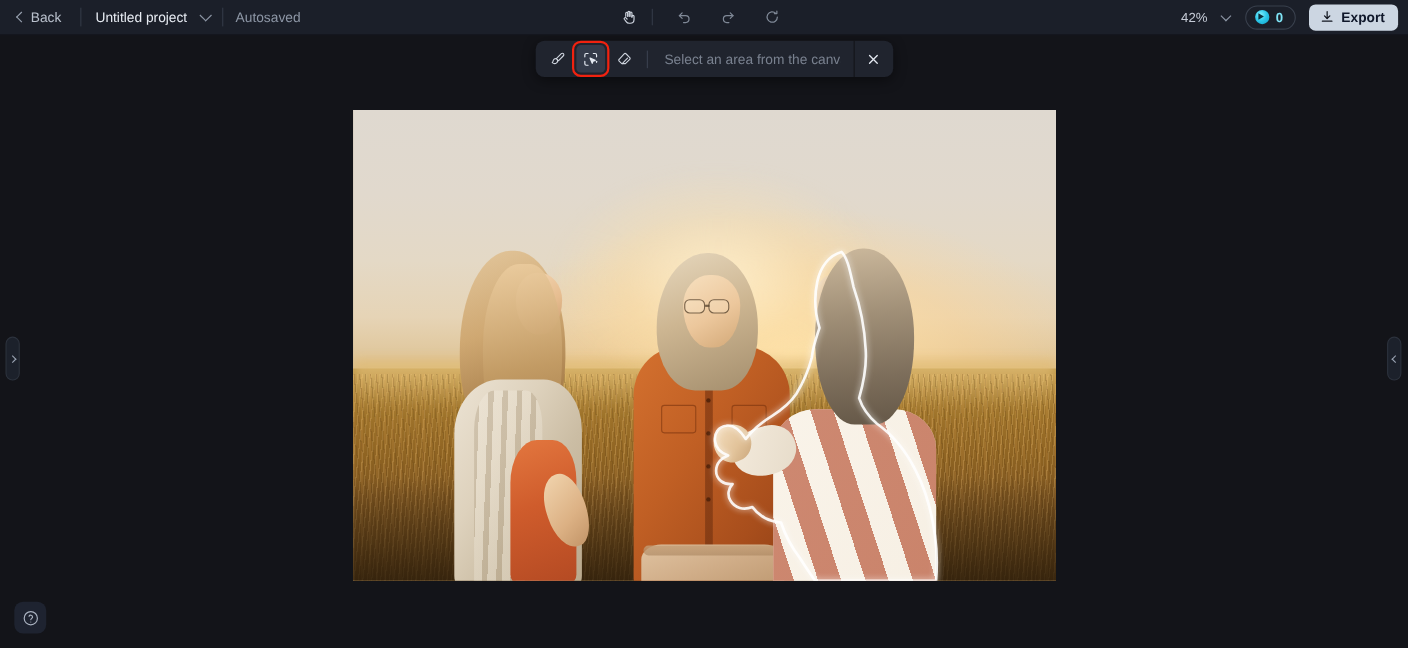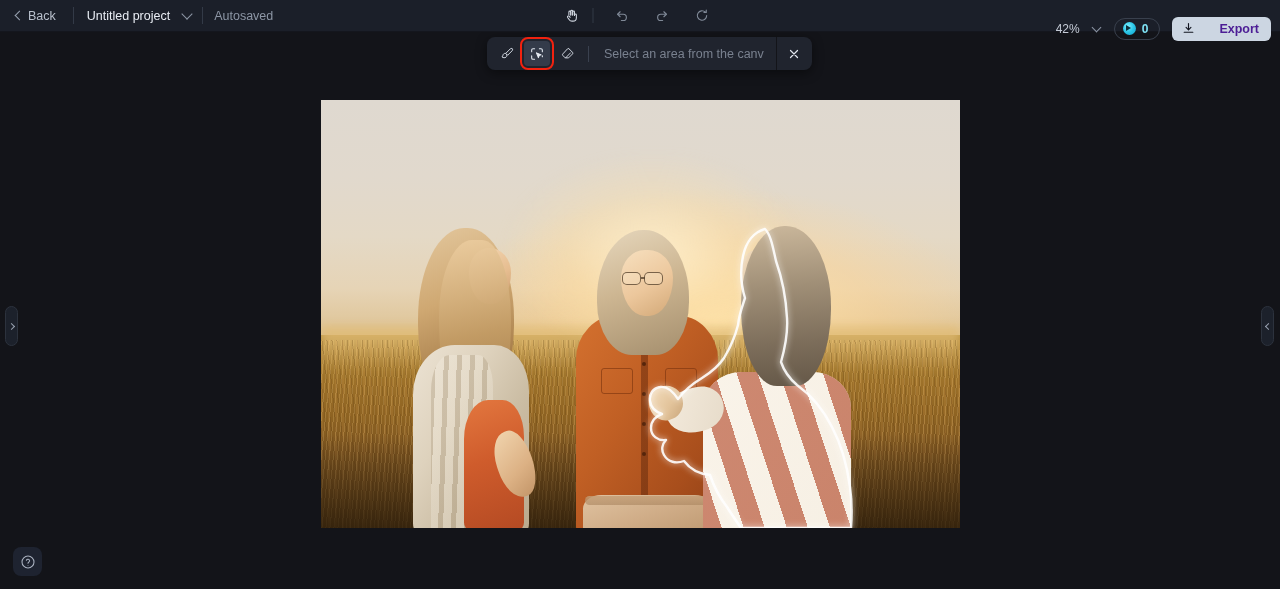--- a/index.html
+++ b/index.html
@@ -53,21 +53,21 @@
     width: 26px; height: 24px; display: flex;
     align-items: center; justify-content: center;
     border-radius: 5px; cursor: pointer;
   }
   .ico-btn.spaced { margin: 0 7px; }
   .hdr-center .vdiv2 { width: 1px; height: 15px; background: #333a47; margin: 0 8px; }
 
   
   .hdr-right {
     position: absolute; right: 9px; top: 0; height: 100%;
-    display: flex; align-items: center; gap: 0; margin-top: 13px;
+    display: flex; align-items: center; gap: 0;
   }
   .zoom-lvl { color: #c5cbd6; font-size: 12px; cursor: pointer; padding: 2px 3px; }
   .zoom-caret {
     width: 7px; height: 7px; margin-left: 10px; margin-right: 14px; margin-bottom: 3px;
     border-right: 1.3px solid #8c95a4; border-bottom: 1.3px solid #8c95a4;
     transform: rotate(45deg); cursor: pointer;
   }
   .credits {
     display: flex; align-items: center; gap: 6px;
     border: 1px solid #39404d; border-radius: 13px;
@@ -79,22 +79,22 @@
     position: relative; flex: none;
   }
   .credit-coin::after {
     content: ""; position: absolute; left: 3.4px; top: 2.6px;
     width: 0; height: 0;
     border-left: 5px solid #0c2f3c;
     border-top: 3.4px solid transparent; border-bottom: 3.4px solid transparent;
   }
   .credit-num { color: #7fe4f6; font-size: 12px; font-weight: bold; }
   .export-btn {
-    display: flex; align-items: center; gap: 24px;
-    background: #ccd6e2; color: #4c1d95;
+    display: flex; align-items: center; gap: 6px;
+    background: #ccd6e2; color: #0f172a;
     font-size: 12.5px; font-weight: bold;
     border-radius: 6px; padding: 5px 12px 5px 10px;
     cursor: pointer;
   }
 
   
   .float-bar {
     position: absolute; top: 37px; left: 487px;
     height: 33px; display: flex; align-items: center;
     background: #20242e; border-radius: 8px;

